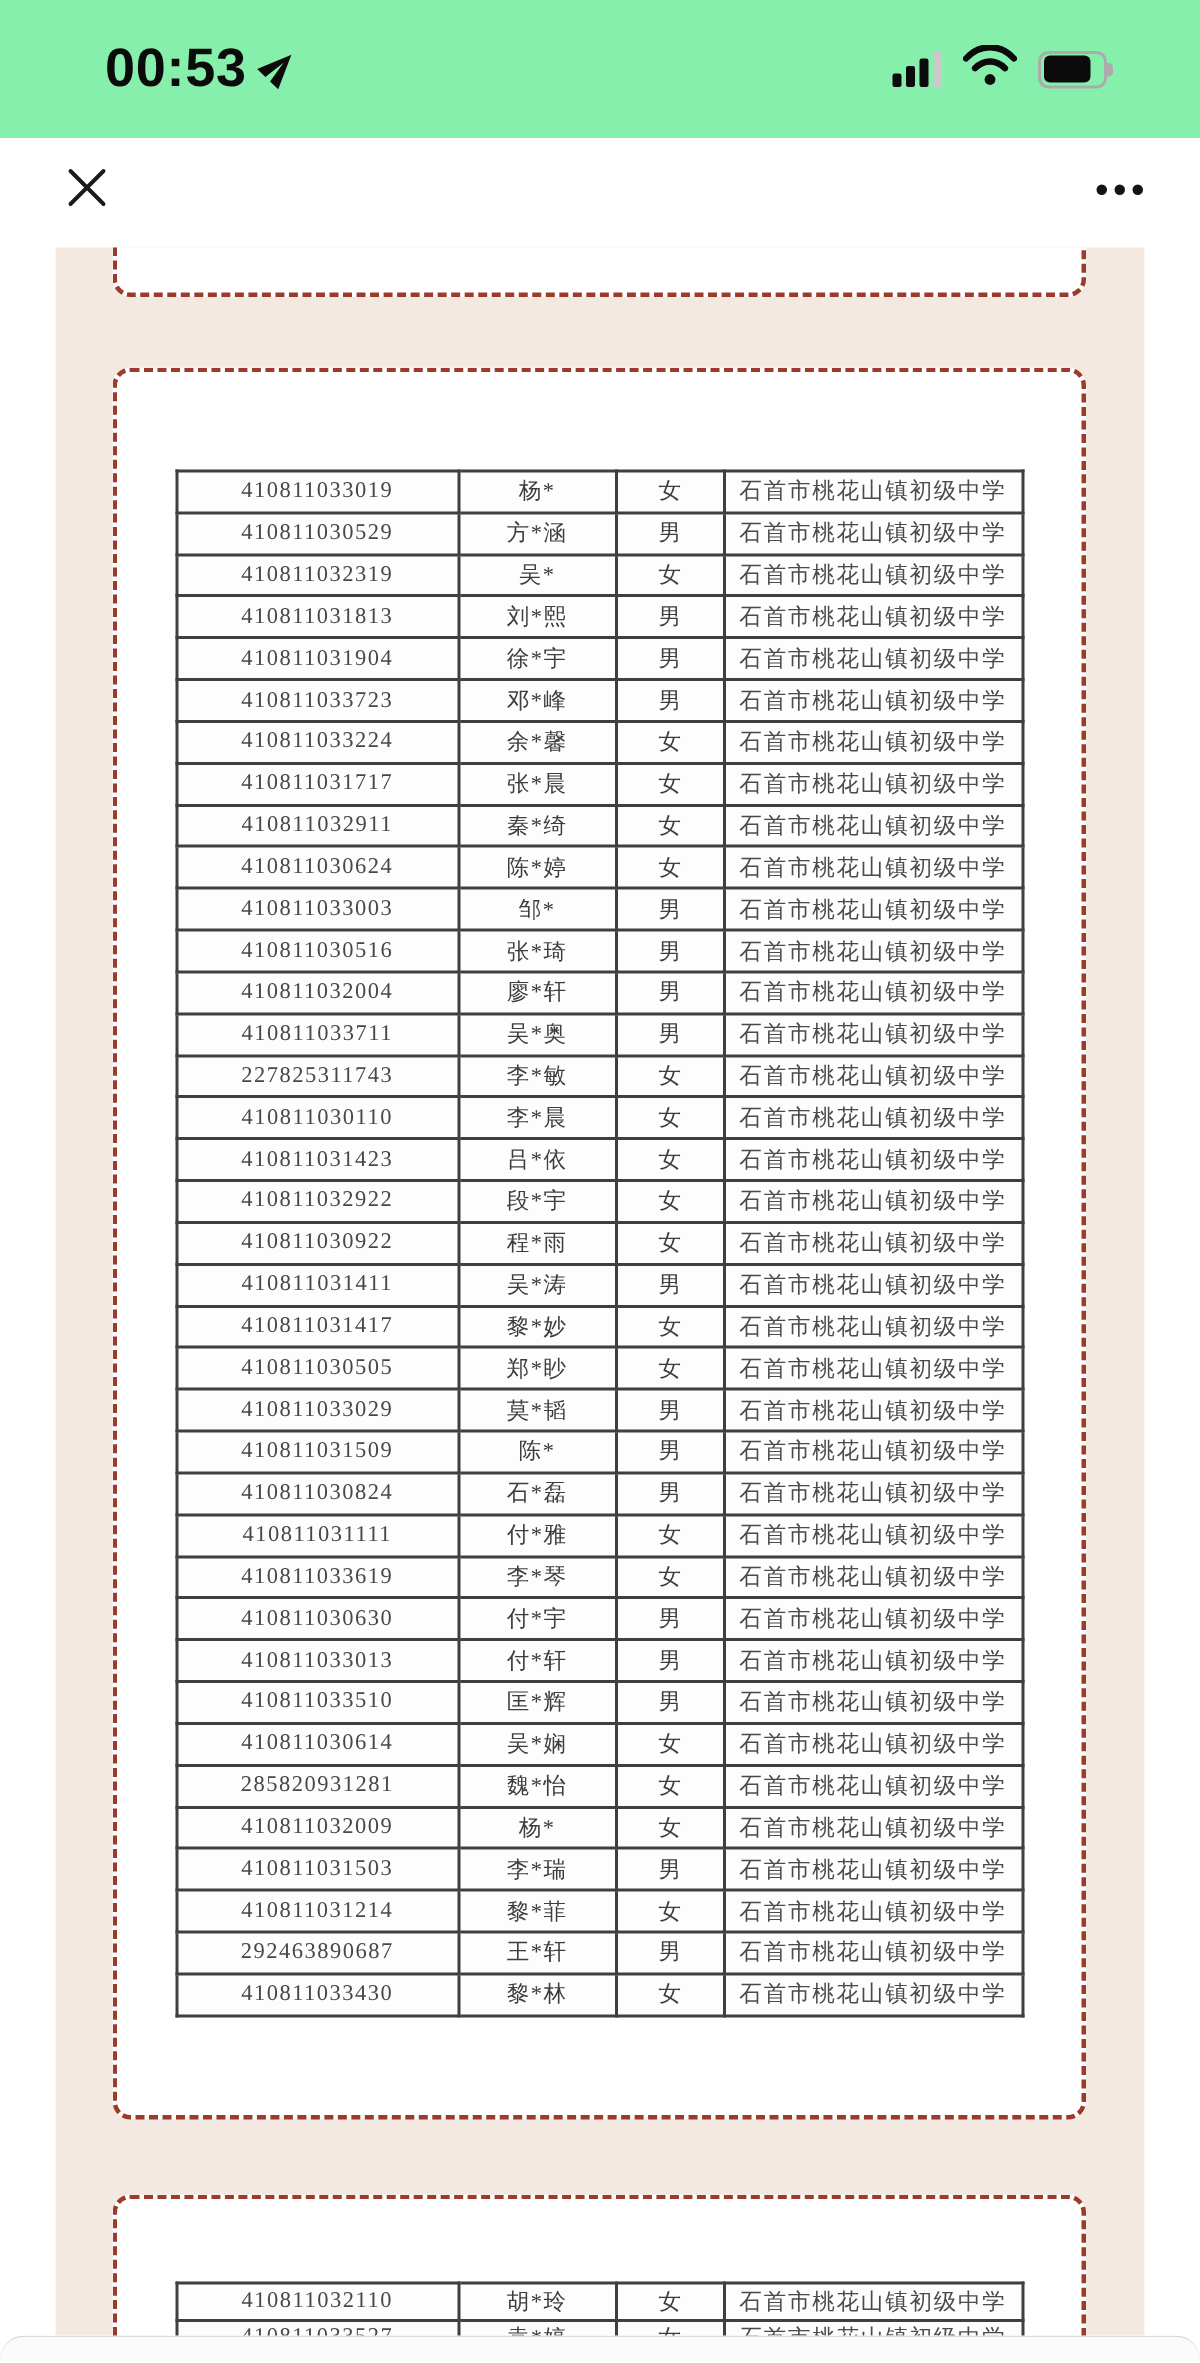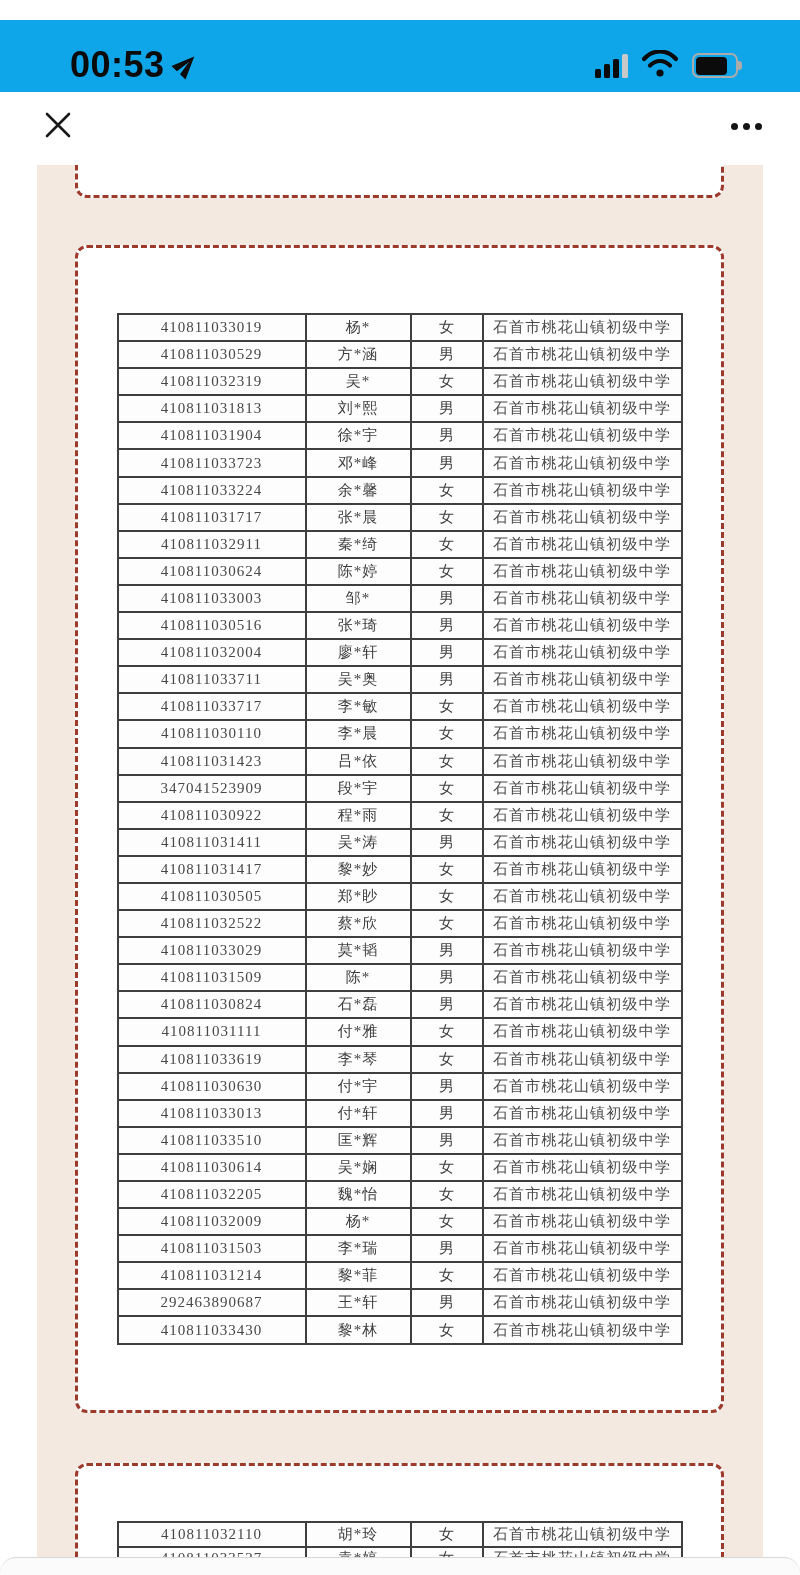--- a/index.html
+++ b/index.html
@@ -1,21 +1,21 @@
 <!DOCTYPE html>
 <html><head>
 <meta charset="utf-8">
 <style>
   * { margin:0; padding:0; box-sizing:border-box; }
   html,body { width:800px; height:1575px; overflow:hidden; background:#fff;
               font-family:"Liberation Sans","DejaVu Sans",sans-serif; }
   .screen { position:relative; width:800px; height:1575px; background:#fff; overflow:hidden; }
 
   
-  .status-bar { position:absolute; top:0; left:0; width:800px; height:92px; background:#0ea5e9;margin-top:20px; }
+  .status-bar { position:absolute; top:0; left:0; width:800px; height:92px; background:#86efac; }
   .time-wrap { position:absolute; left:70px; top:24px; display:flex; align-items:center; gap:8px; }
   .time { font-size:36px; font-weight:700; color:#0b0b0b; letter-spacing:.5px; }
   .loc-icon svg { display:block; }
   .status-icons { position:absolute; right:56px; top:30px; display:flex; align-items:center; gap:14px; }
   .cell-bars { display:flex; align-items:flex-end; gap:3px; height:24px; }
   .cell-bars i { display:block; width:6px; border-radius:1.5px; background:#0b0b0b; }
   .cell-bars i:nth-child(1){height:9px;} .cell-bars i:nth-child(2){height:14px;}
   .cell-bars i:nth-child(3){height:19px;} .cell-bars i:nth-child(4){height:24px; background:#c9c9c9;}
   .battery { position:relative; width:52px; height:25px; }
   .battery .shell { position:absolute; left:0; top:0; width:46px; height:25px;
@@ -209,42 +209,42 @@
   <tr>
     <td class="c-id" style="width:188px">410811033711</td>
     <td class="c-name" style="width:105px">吴*奥</td>
     <td class="c-gender" style="width:72px">男</td>
     <td class="c-school" style="width:199px">石首市桃花山镇初级中学</td>
   </tr>
 
 
 
   <tr>
-    <td class="c-id" style="width:188px">410811033717</td>
+    <td class="c-id" style="width:188px">227825311743</td>
     <td class="c-name" style="width:105px">李*敏</td>
     <td class="c-gender" style="width:72px">女</td>
     <td class="c-school" style="width:199px">石首市桃花山镇初级中学</td>
   </tr>
 
   <tr>
     <td class="c-id" style="width:188px">410811030110</td>
     <td class="c-name" style="width:105px">李*晨</td>
     <td class="c-gender" style="width:72px">女</td>
     <td class="c-school" style="width:199px">石首市桃花山镇初级中学</td>
   </tr>
 
   <tr>
     <td class="c-id" style="width:188px">410811031423</td>
     <td class="c-name" style="width:105px">吕*依</td>
     <td class="c-gender" style="width:72px">女</td>
     <td class="c-school" style="width:199px">石首市桃花山镇初级中学</td>
   </tr>
 
   <tr>
-    <td class="c-id" style="width:188px">347041523909</td>
+    <td class="c-id" style="width:188px">410811032922</td>
     <td class="c-name" style="width:105px">段*宇</td>
     <td class="c-gender" style="width:72px">女</td>
     <td class="c-school" style="width:199px">石首市桃花山镇初级中学</td>
   </tr>
 
   <tr>
     <td class="c-id" style="width:188px">410811030922</td>
     <td class="c-name" style="width:105px">程*雨</td>
     <td class="c-gender" style="width:72px">女</td>
     <td class="c-school" style="width:199px">石首市桃花山镇初级中学</td>
@@ -264,26 +264,20 @@
     <td class="c-school" style="width:199px">石首市桃花山镇初级中学</td>
   </tr>
 
   <tr>
     <td class="c-id" style="width:188px">410811030505</td>
     <td class="c-name" style="width:105px">郑*眇</td>
     <td class="c-gender" style="width:72px">女</td>
     <td class="c-school" style="width:199px">石首市桃花山镇初级中学</td>
   </tr>
 
-  <tr>
-    <td class="c-id" style="width:188px">410811032522</td>
-    <td class="c-name" style="width:105px">蔡*欣</td>
-    <td class="c-gender" style="width:72px">女</td>
-    <td class="c-school" style="width:199px">石首市桃花山镇初级中学</td>
-  </tr>
 
   <tr>
     <td class="c-id" style="width:188px">410811033029</td>
     <td class="c-name" style="width:105px">莫*韬</td>
     <td class="c-gender" style="width:72px">男</td>
     <td class="c-school" style="width:199px">石首市桃花山镇初级中学</td>
   </tr>
 
   <tr>
     <td class="c-id" style="width:188px">410811031509</td>
@@ -335,21 +329,21 @@
   </tr>
 
   <tr>
     <td class="c-id" style="width:188px">410811030614</td>
     <td class="c-name" style="width:105px">吴*娴</td>
     <td class="c-gender" style="width:72px">女</td>
     <td class="c-school" style="width:199px">石首市桃花山镇初级中学</td>
   </tr>
 
   <tr>
-    <td class="c-id" style="width:188px">410811032205</td>
+    <td class="c-id" style="width:188px">285820931281</td>
     <td class="c-name" style="width:105px">魏*怡</td>
     <td class="c-gender" style="width:72px">女</td>
     <td class="c-school" style="width:199px">石首市桃花山镇初级中学</td>
   </tr>
 
   <tr>
     <td class="c-id" style="width:188px">410811032009</td>
     <td class="c-name" style="width:105px">杨*</td>
     <td class="c-gender" style="width:72px">女</td>
     <td class="c-school" style="width:199px">石首市桃花山镇初级中学</td>

